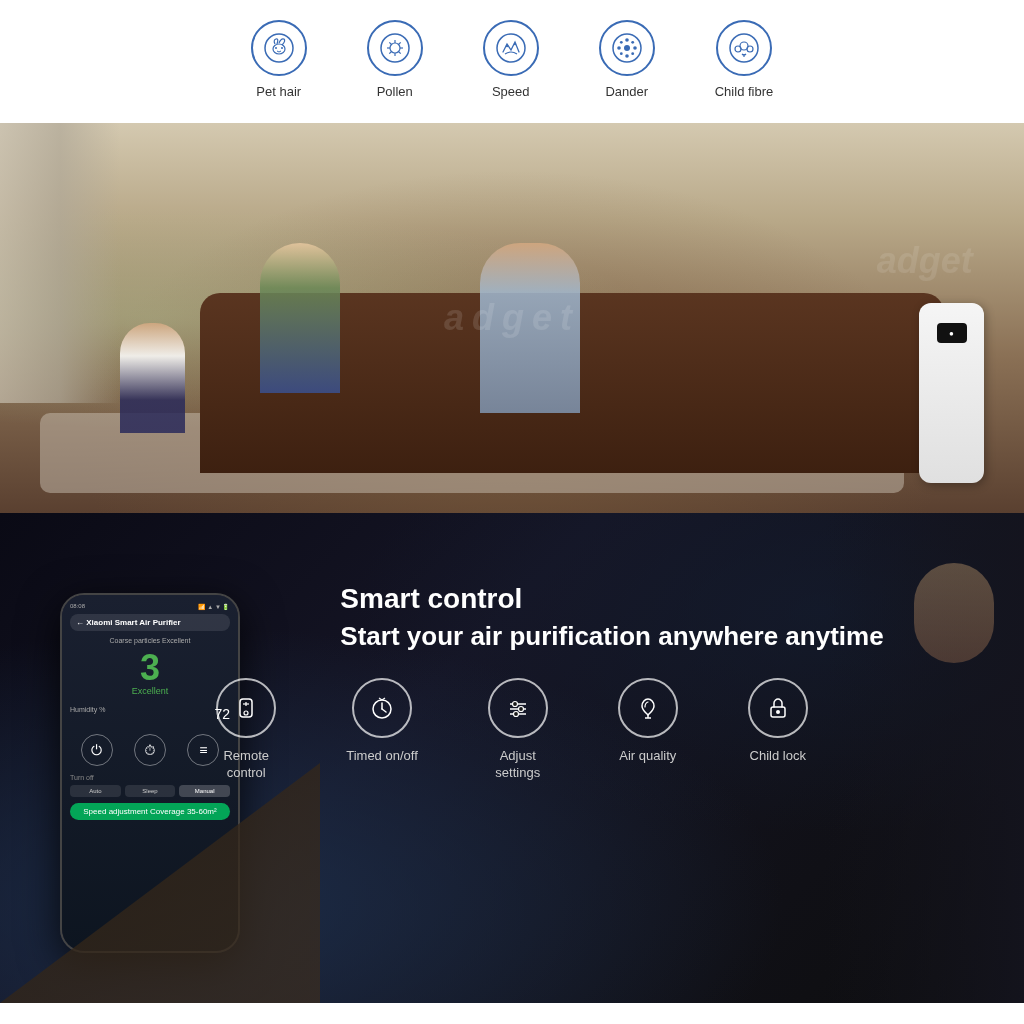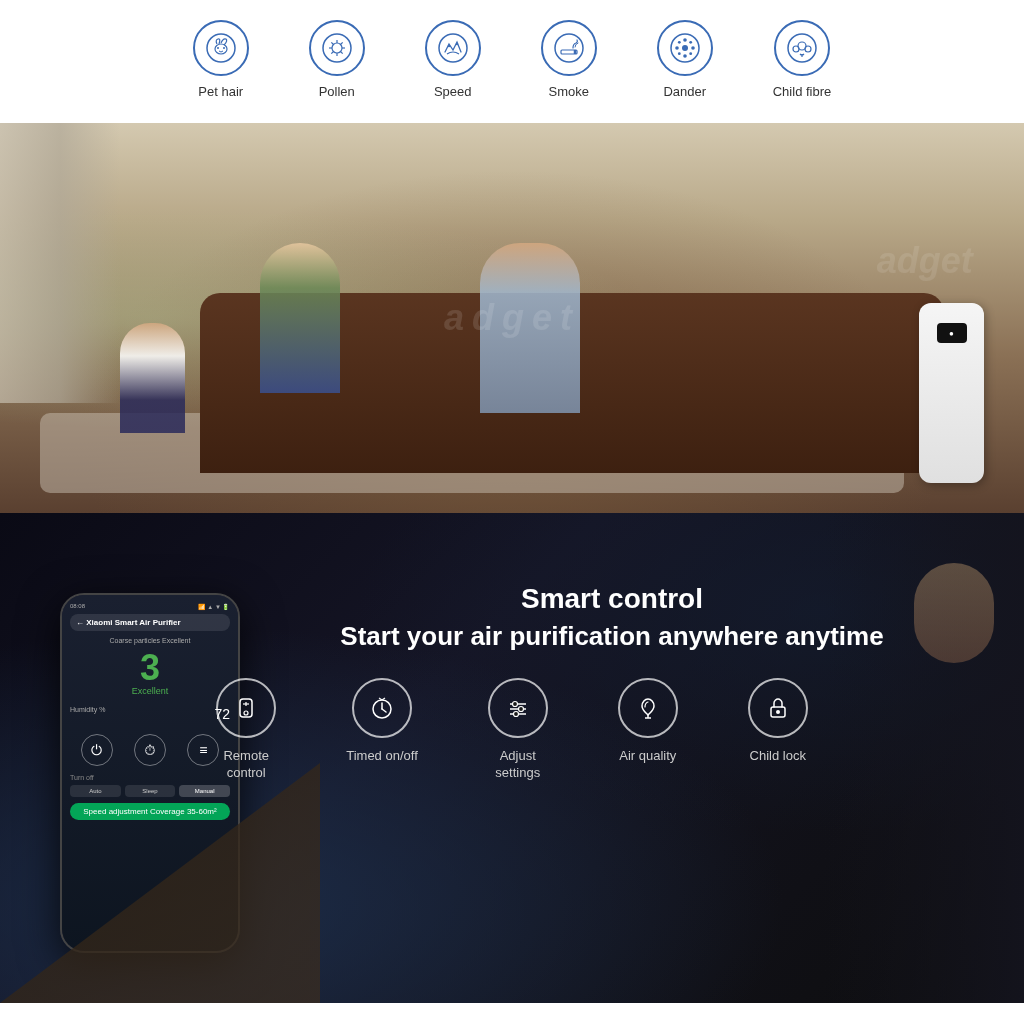--- a/index.html
+++ b/index.html
@@ -294,21 +294,20 @@
       font-size: 8px;
       color: #fff;
       text-align: center;
       margin-top: 6px;
     }
 
     
     .smart-text {
       position: relative;
       z-index: 2;
-      text-align: center;
       margin-left: 200px;
       padding-top: 20px;
     }
     .smart-title {
       font-size: 28px;
       font-weight: bold;
       color: #fff;
       margin-bottom: 6px;
     }
     .smart-subtitle {
@@ -431,32 +430,20 @@
         <circle cx="16" cy="16" r="14" stroke="#3a6bb5" stroke-width="1.5" fill="none"></circle>
         <path d="M8 20 L12 12 L16 18 L20 10 L24 20" stroke="#3a6bb5" stroke-width="1.3" fill="none" stroke-linecap="round"></path>
         <path d="M10 22 Q16 18 22 22" stroke="#3a6bb5" stroke-width="1.2" fill="none"></path>
         <circle cx="12" cy="14" r="1.2" fill="#3a6bb5"></circle>
         <circle cx="20" cy="12" r="1.2" fill="#3a6bb5"></circle>
       </svg>
     </div>
     <span class="feature-label">Speed</span>
   </div>
 
-  <div class="feature-item">
-    <div class="feature-icon">
-      <svg width="32" height="32" viewBox="0 0 32 32" fill="none">
-        <circle cx="16" cy="16" r="14" stroke="#3a6bb5" stroke-width="1.5" fill="none"></circle>
-        <rect x="8" y="18" width="16" height="4" rx="1" stroke="#3a6bb5" stroke-width="1.2" fill="none"></rect>
-        <line x1="22" y1="18" x2="22" y2="22" stroke="#3a6bb5" stroke-width="2.5"></line>
-        <path d="M20 16 Q20 12 23 11 Q25 10 24 8" stroke="#3a6bb5" stroke-width="1.2" fill="none" stroke-linecap="round"></path>
-        <path d="M22 15 Q22 12 25 11" stroke="#3a6bb5" stroke-width="1" fill="none" stroke-linecap="round"></path>
-      </svg>
-    </div>
-    <span class="feature-label">Smoke</span>
-  </div>
 
   <div class="feature-item">
     <div class="feature-icon">
       <svg width="32" height="32" viewBox="0 0 32 32" fill="none">
         <circle cx="16" cy="16" r="14" stroke="#3a6bb5" stroke-width="1.5" fill="none"></circle>
         <circle cx="16" cy="16" r="3" fill="#3a6bb5"></circle>
         <circle cx="16" cy="8" r="1.8" fill="#3a6bb5"></circle>
         <circle cx="16" cy="24" r="1.8" fill="#3a6bb5"></circle>
         <circle cx="8" cy="16" r="1.8" fill="#3a6bb5"></circle>
         <circle cx="24" cy="16" r="1.8" fill="#3a6bb5"></circle>

